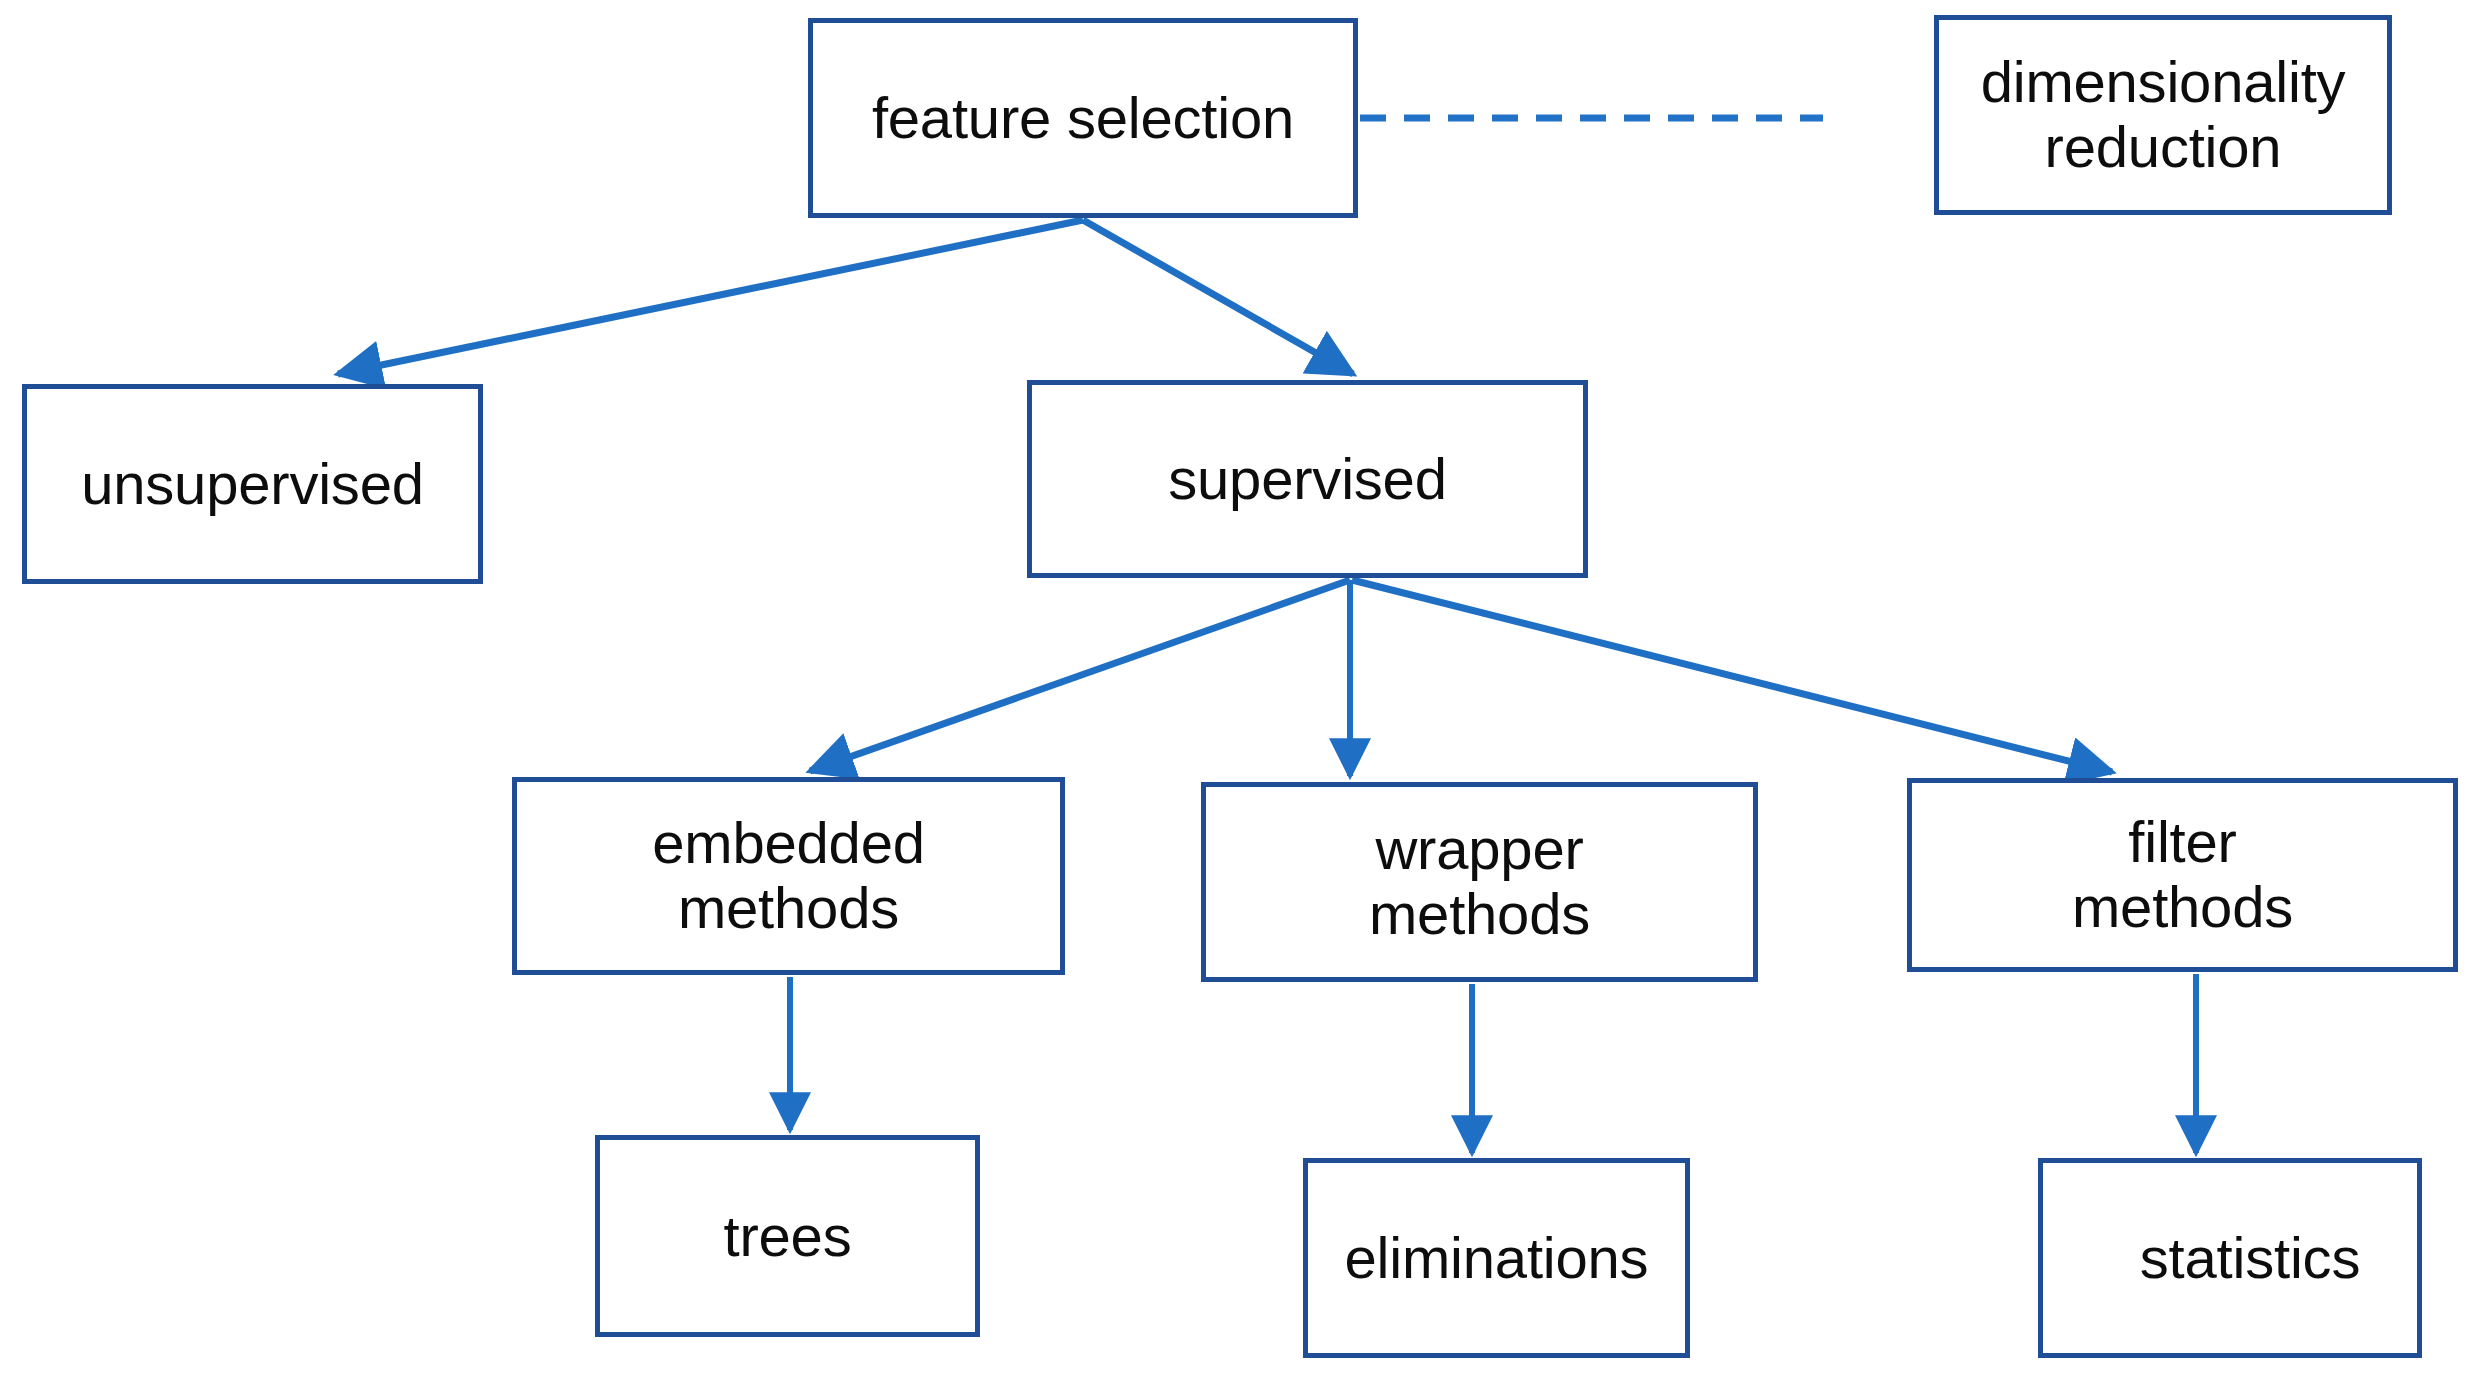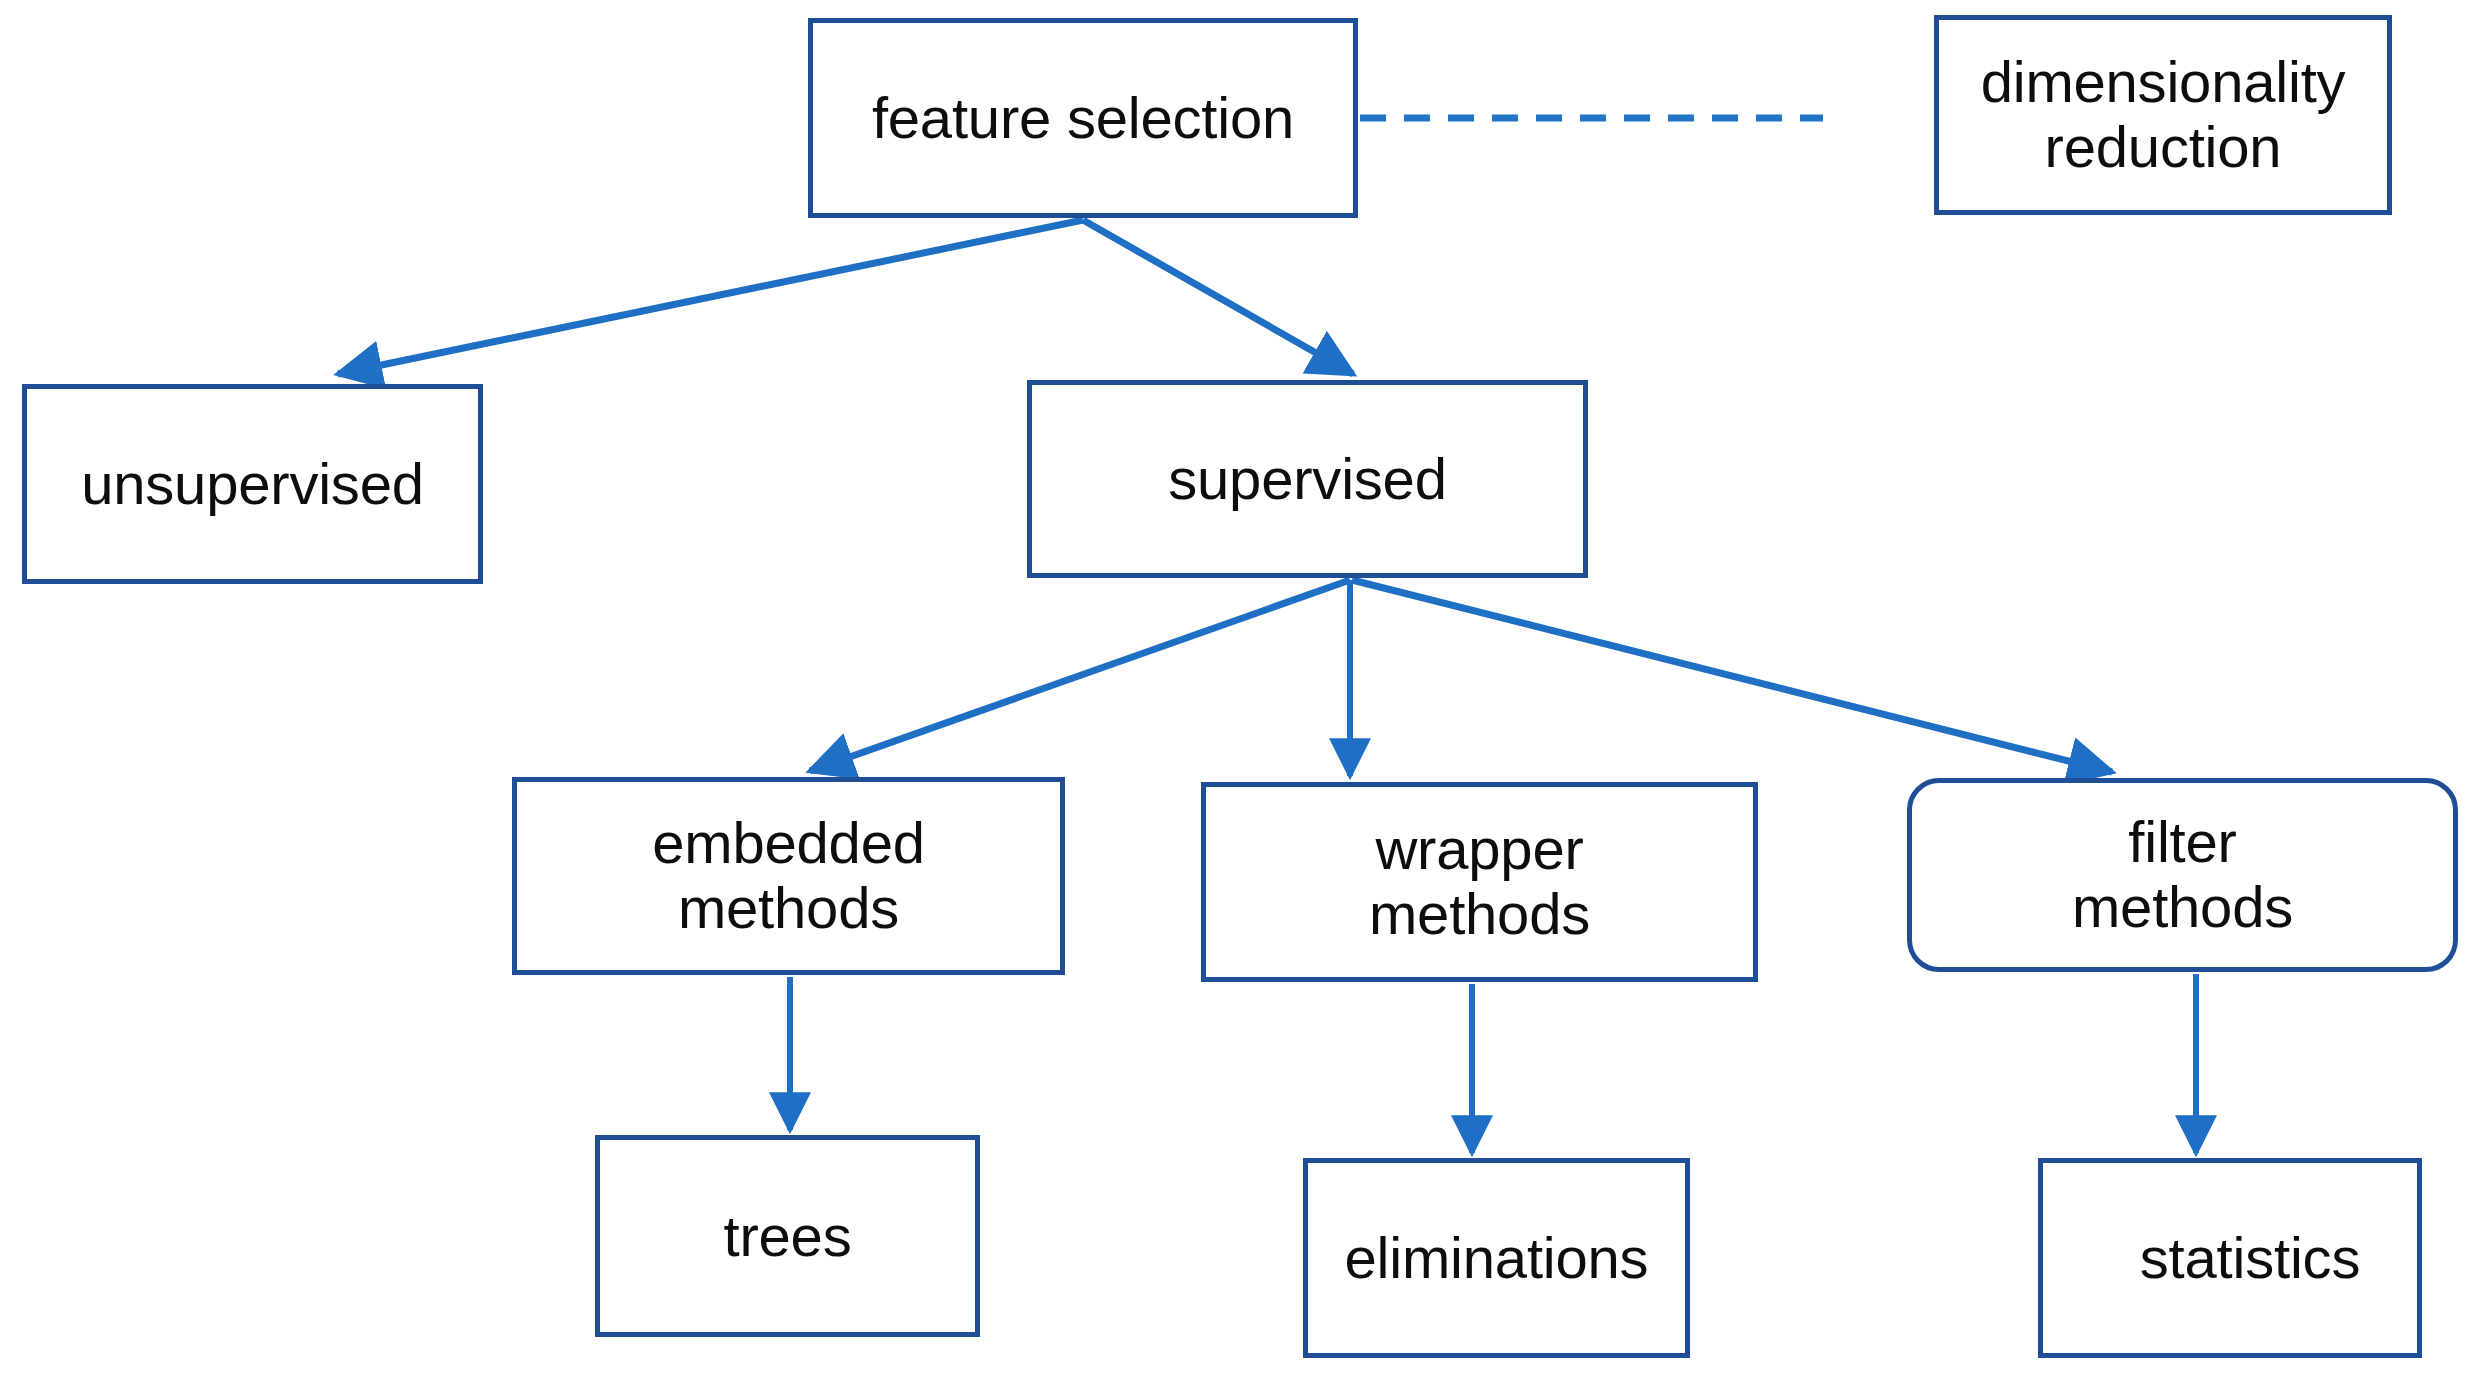--- a/index.html
+++ b/index.html
@@ -104,21 +104,21 @@
   <div class="node" style="left:512px; top:777px; width:553px; height:198px;">
     <span class="node-label">embedded
 methods</span>
   </div>
 
   <div class="node" style="left:1193px; top:782px; width:557px; height:200px;margin-left:8px;">
     <span class="node-label">wrapper
 methods</span>
   </div>
 
-  <div class="node" style="left:1907px; top:778px; width:551px; height:194px;border-radius:32px;">
+  <div class="node" style="left:1907px; top:778px; width:551px; height:194px;">
     <span class="node-label">filter
 methods</span>
   </div>
 
   <div class="node" style="left:1303px; top:1158px; width:387px; height:200px;">
     <span class="node-label">eliminations</span>
   </div>
 
   <div class="node" style="left:595px; top:1135px; width:385px; height:202px;">
     <span class="node-label">trees</span>

